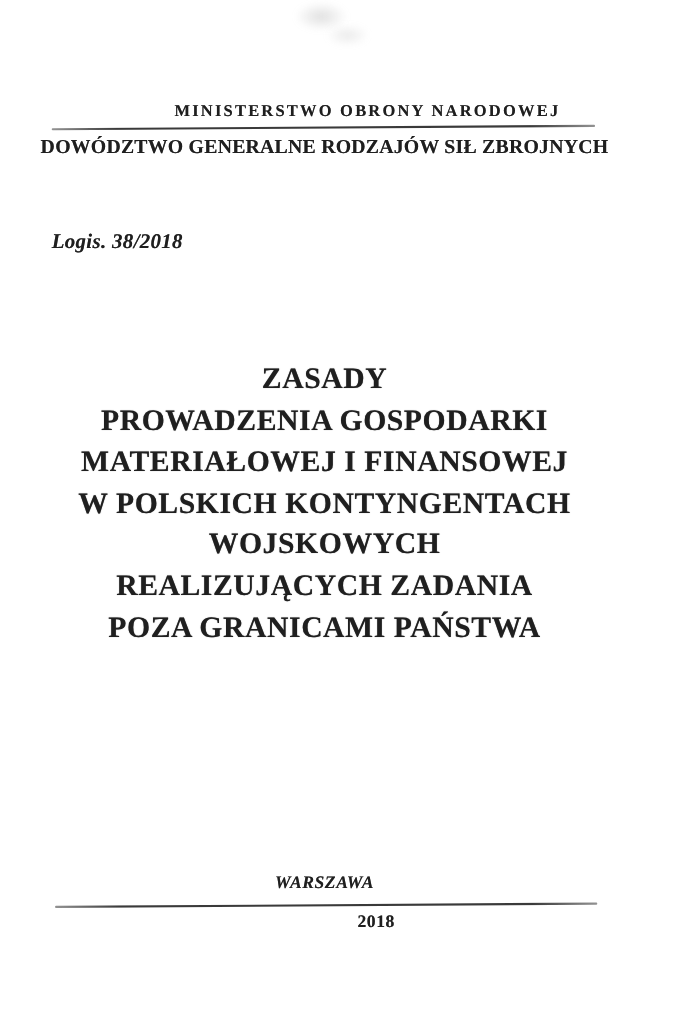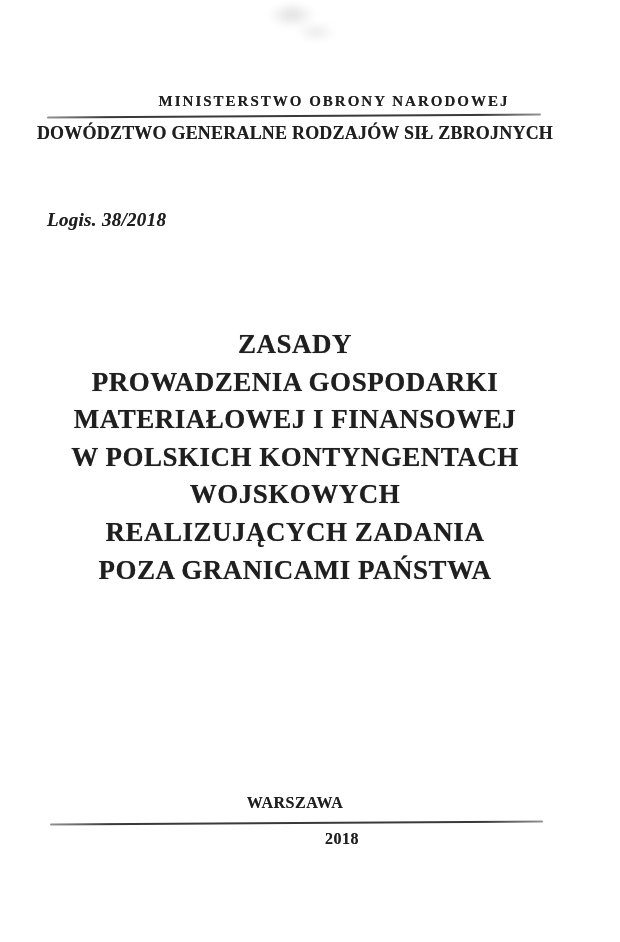--- a/index.html
+++ b/index.html
@@ -65,20 +65,21 @@
     margin-top: 30px;
   }
   .title-block .line {
     white-space: nowrap;
     text-shadow: 0 0 0.7px rgba(40,40,40,0.7);
   }
   .city {
     top: 794px;
     font-size: 16px;
     letter-spacing: 0.5px;
+    font-style: italic;
   }
   .year {
     top: 830px;
     font-size: 16px;
     letter-spacing: 0.5px;
     margin-left: 47px;
   }
   .rule {
     position: absolute;
     height: 2px;

